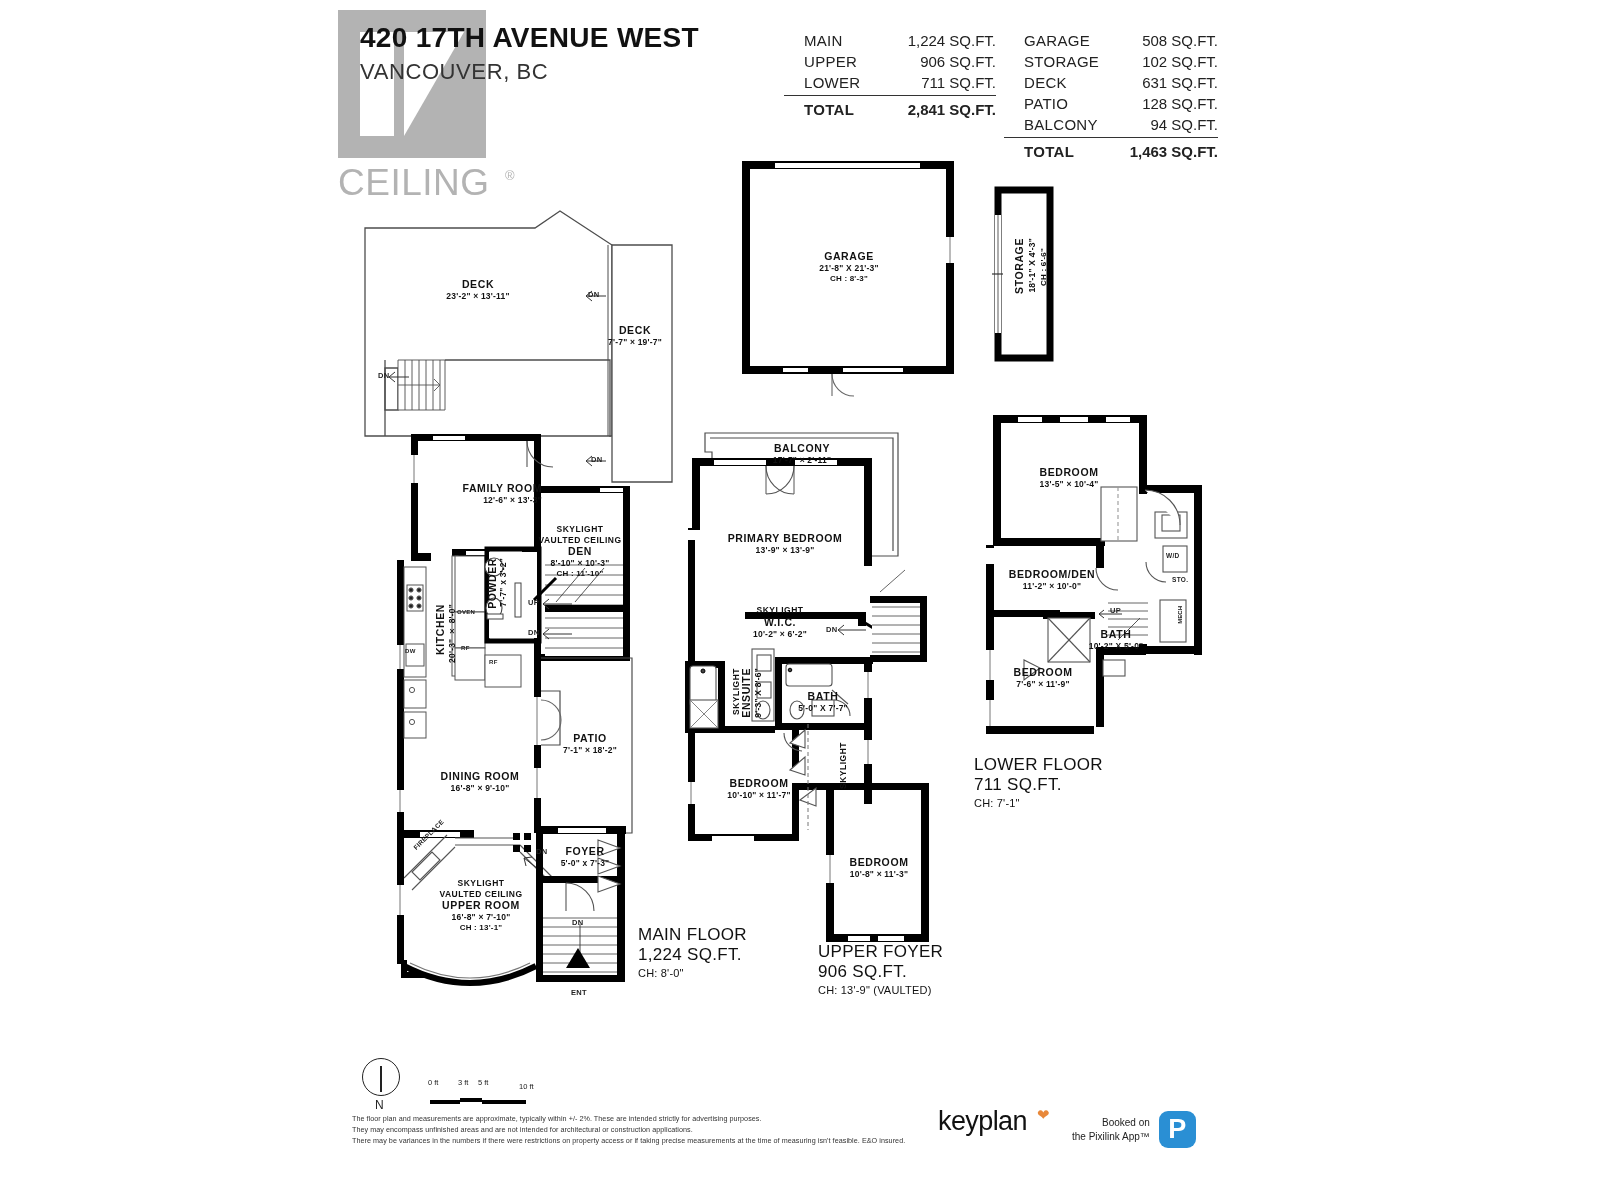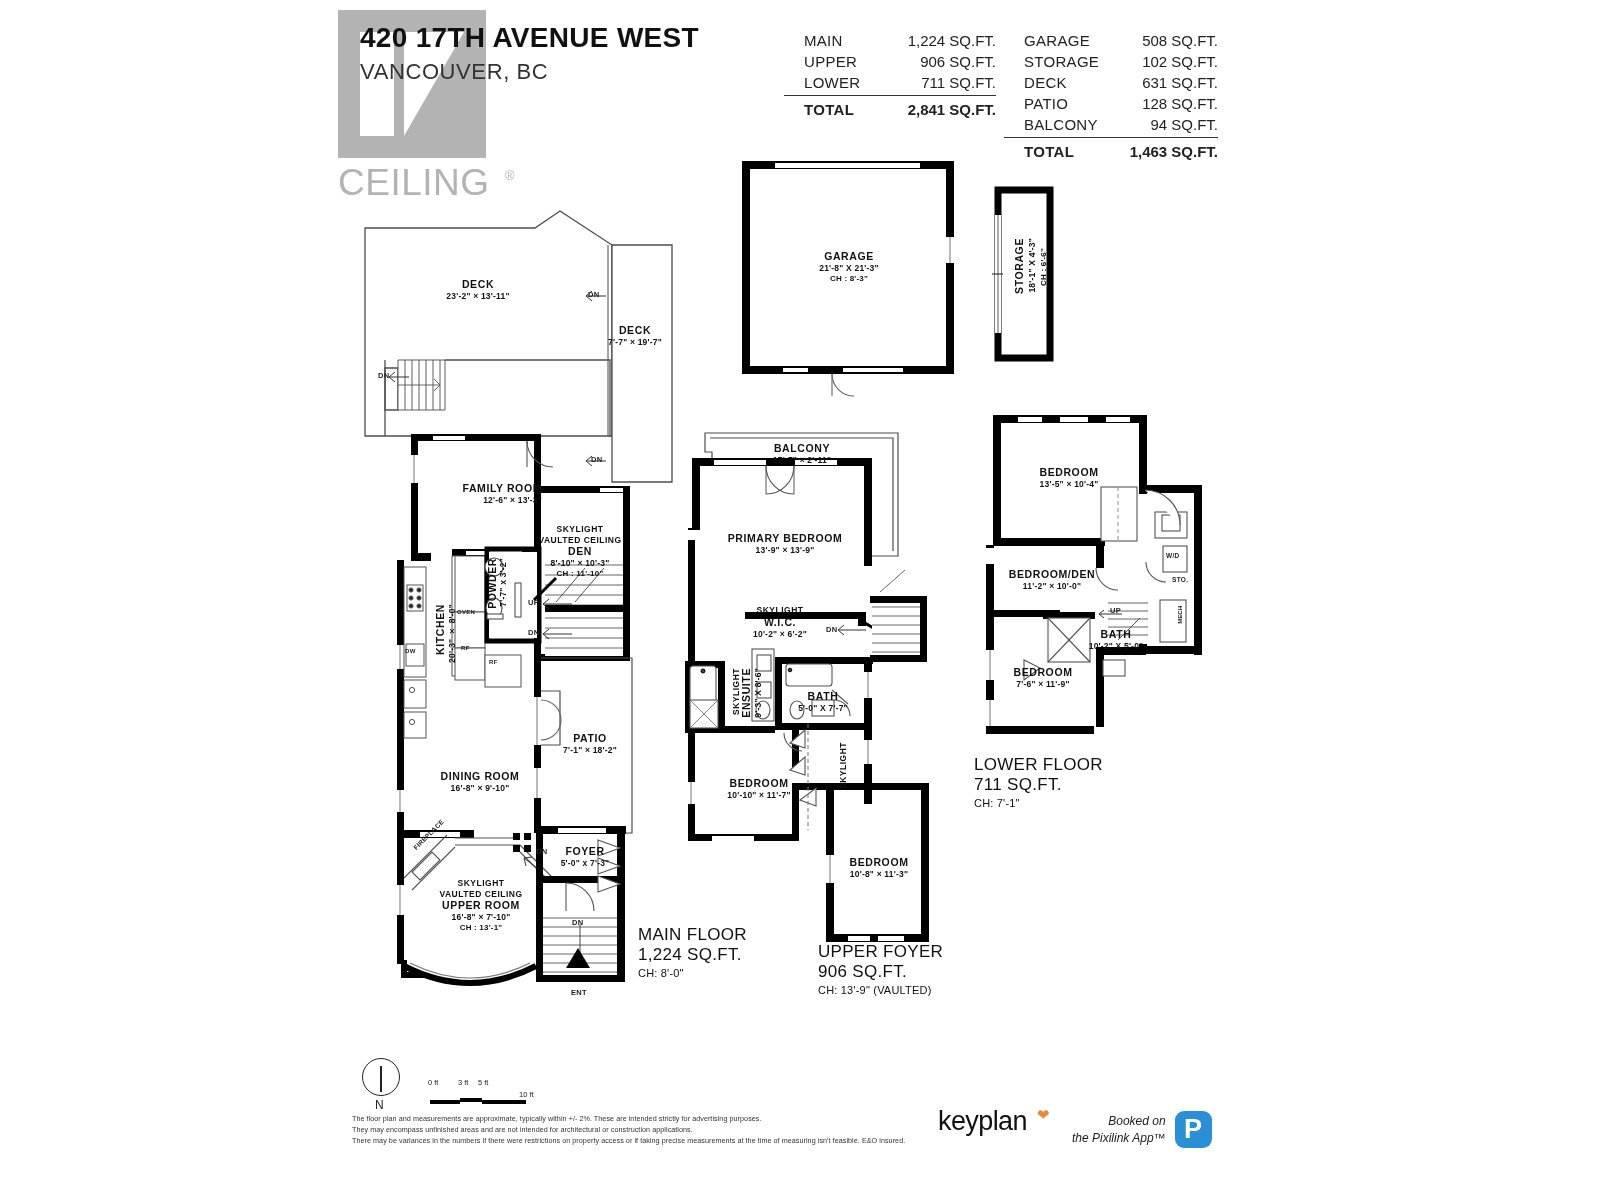--- a/index.html
+++ b/index.html
@@ -67,21 +67,21 @@
 
   #disclaimer { position: absolute; left: 352px; top: 1113px; font-size: 7.2px; line-height: 1.55;
                 color: #333; letter-spacing: 0.05px; }
 
   
   #keyplan { position: absolute; left: 938px; top: 1106px; }
   #keyplan .kp { font-size: 27px; font-weight: 400; letter-spacing: -0.6px; color: #111; }
   #keyplan .leaf { position: absolute; left: 99px; top: 0px; font-size: 15px; color: #e8883a; }
 
   #pixilink { position: absolute; left: 1072px; top: 1111px; display: flex; align-items: center; gap: 9px; }
-  #pixilink .txt { font-size: 12px; line-height: 1.35; color: #222; text-align: right; font-style: italic; }
+  #pixilink .txt { font-size: 10px; line-height: 1.35; color: #222; text-align: right; }
   #pixilink .badge { width: 37px; height: 37px; border-radius: 9px; background: #2a8fd4;
                      display: flex; align-items: center; justify-content: center; }
   #pixilink .badge span { color: #fff; font-size: 27px; font-weight: 700; line-height: 1;
                           font-family: "Liberation Sans", sans-serif; }
 </style>
 </head>
 <body>
 
 <div id="page">
 
@@ -688,21 +688,21 @@
   <div id="compass">
     <div class="ring"></div>
     <div class="needle"></div>
     <div class="n">N</div>
   </div>
 
   <div id="scalebar">
     <span class="sc-t" style="left:0px; top:0px;">0 ft</span>
     <span class="sc-t" style="left:30px; top:0px;">3 ft</span>
     <span class="sc-t" style="left:50px; top:0px;">5 ft</span>
-    <span class="sc-t" style="left:91px; top:12px;text-align:right;">10 ft</span>
+    <span class="sc-t" style="left:91px; top:4px;text-align:right;">10 ft</span>
     <svg width="120" height="18" style="position:absolute; left:0; top:14px;">
       <rect x="2" y="8" width="30" height="4" fill="#000"></rect>
       <rect x="32" y="6" width="22" height="4" fill="#000"></rect>
       <rect x="54" y="8" width="44" height="4" fill="#000"></rect>
     </svg>
   </div>
 
   <div id="disclaimer">
     <div>The floor plan and measurements are approximate, typically within +/- 2%. These are intended strictly for advertising purposes.</div>
     <div>They may encompass unfinished areas and are not intended for architectural or construction applications.</div>

